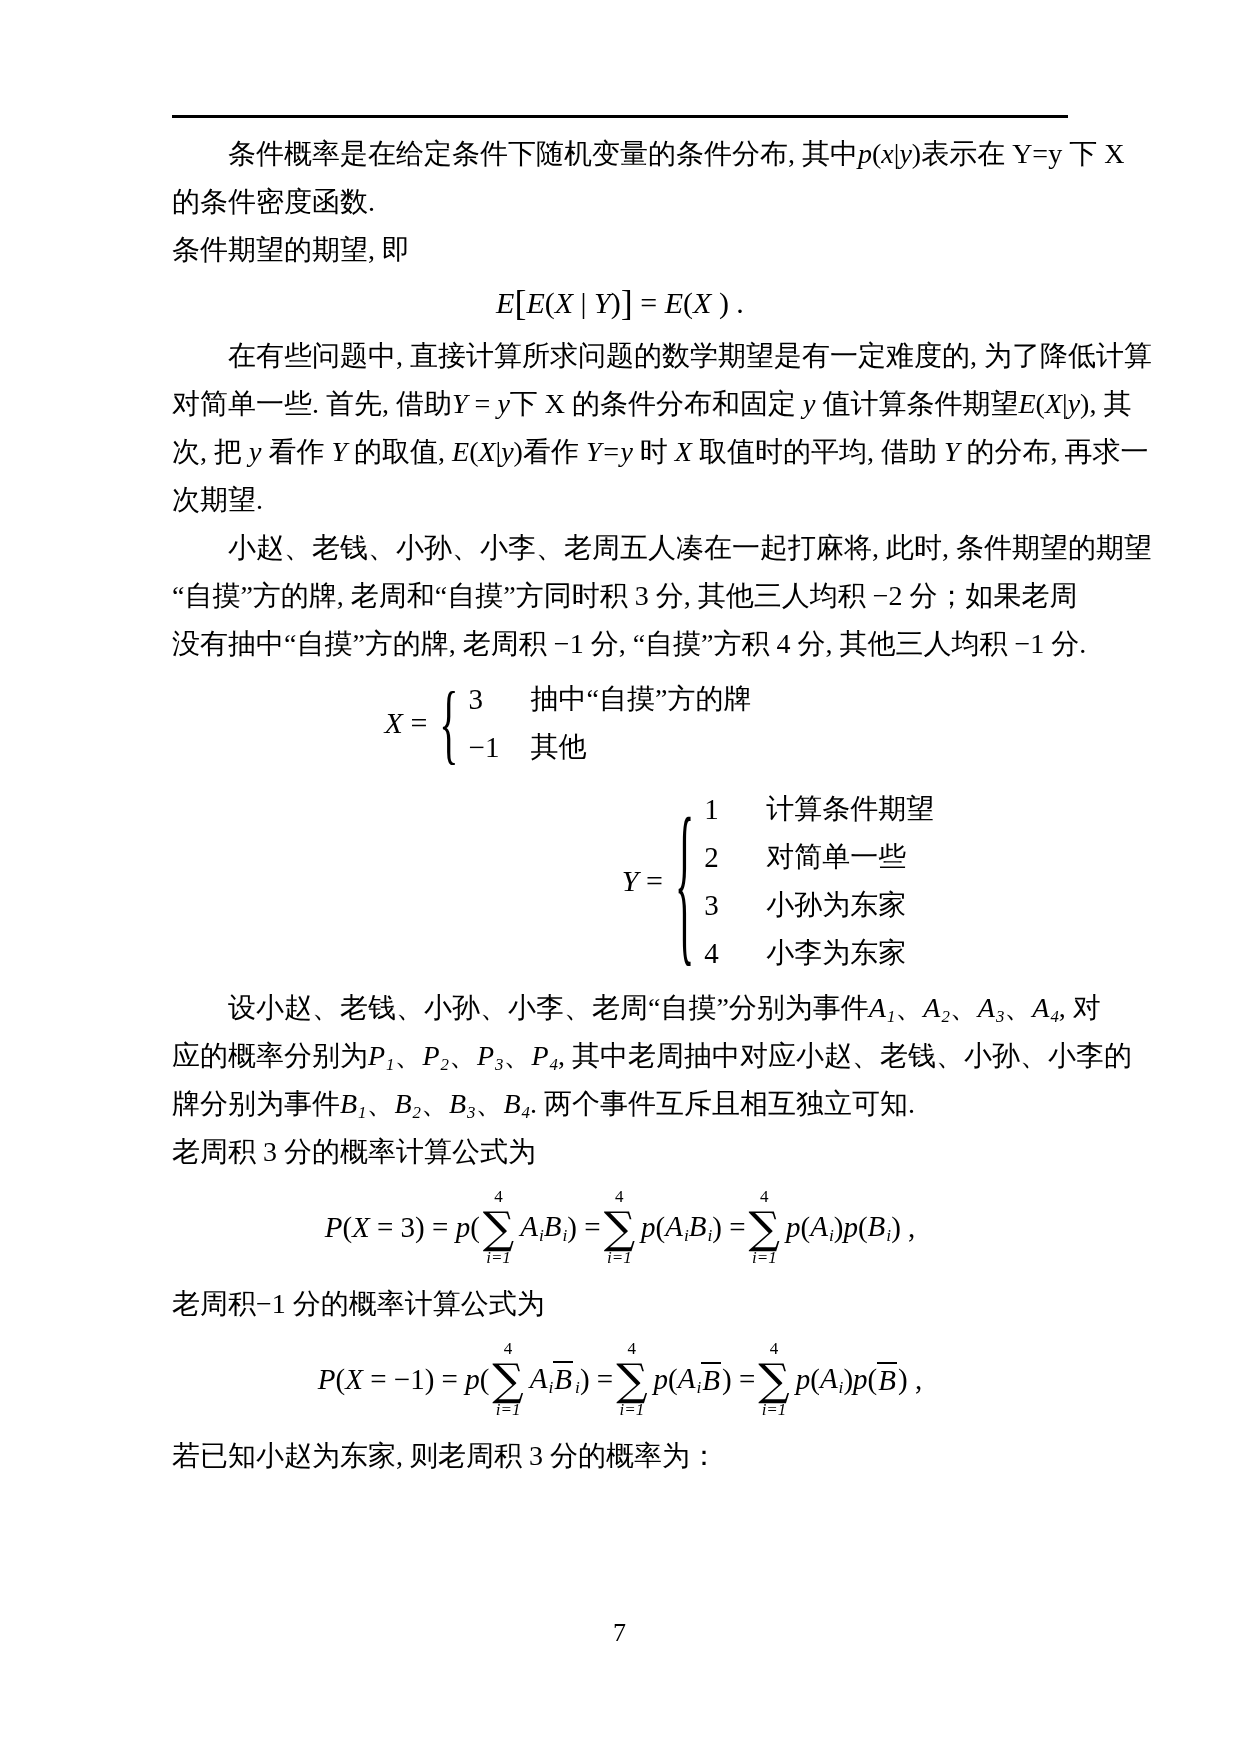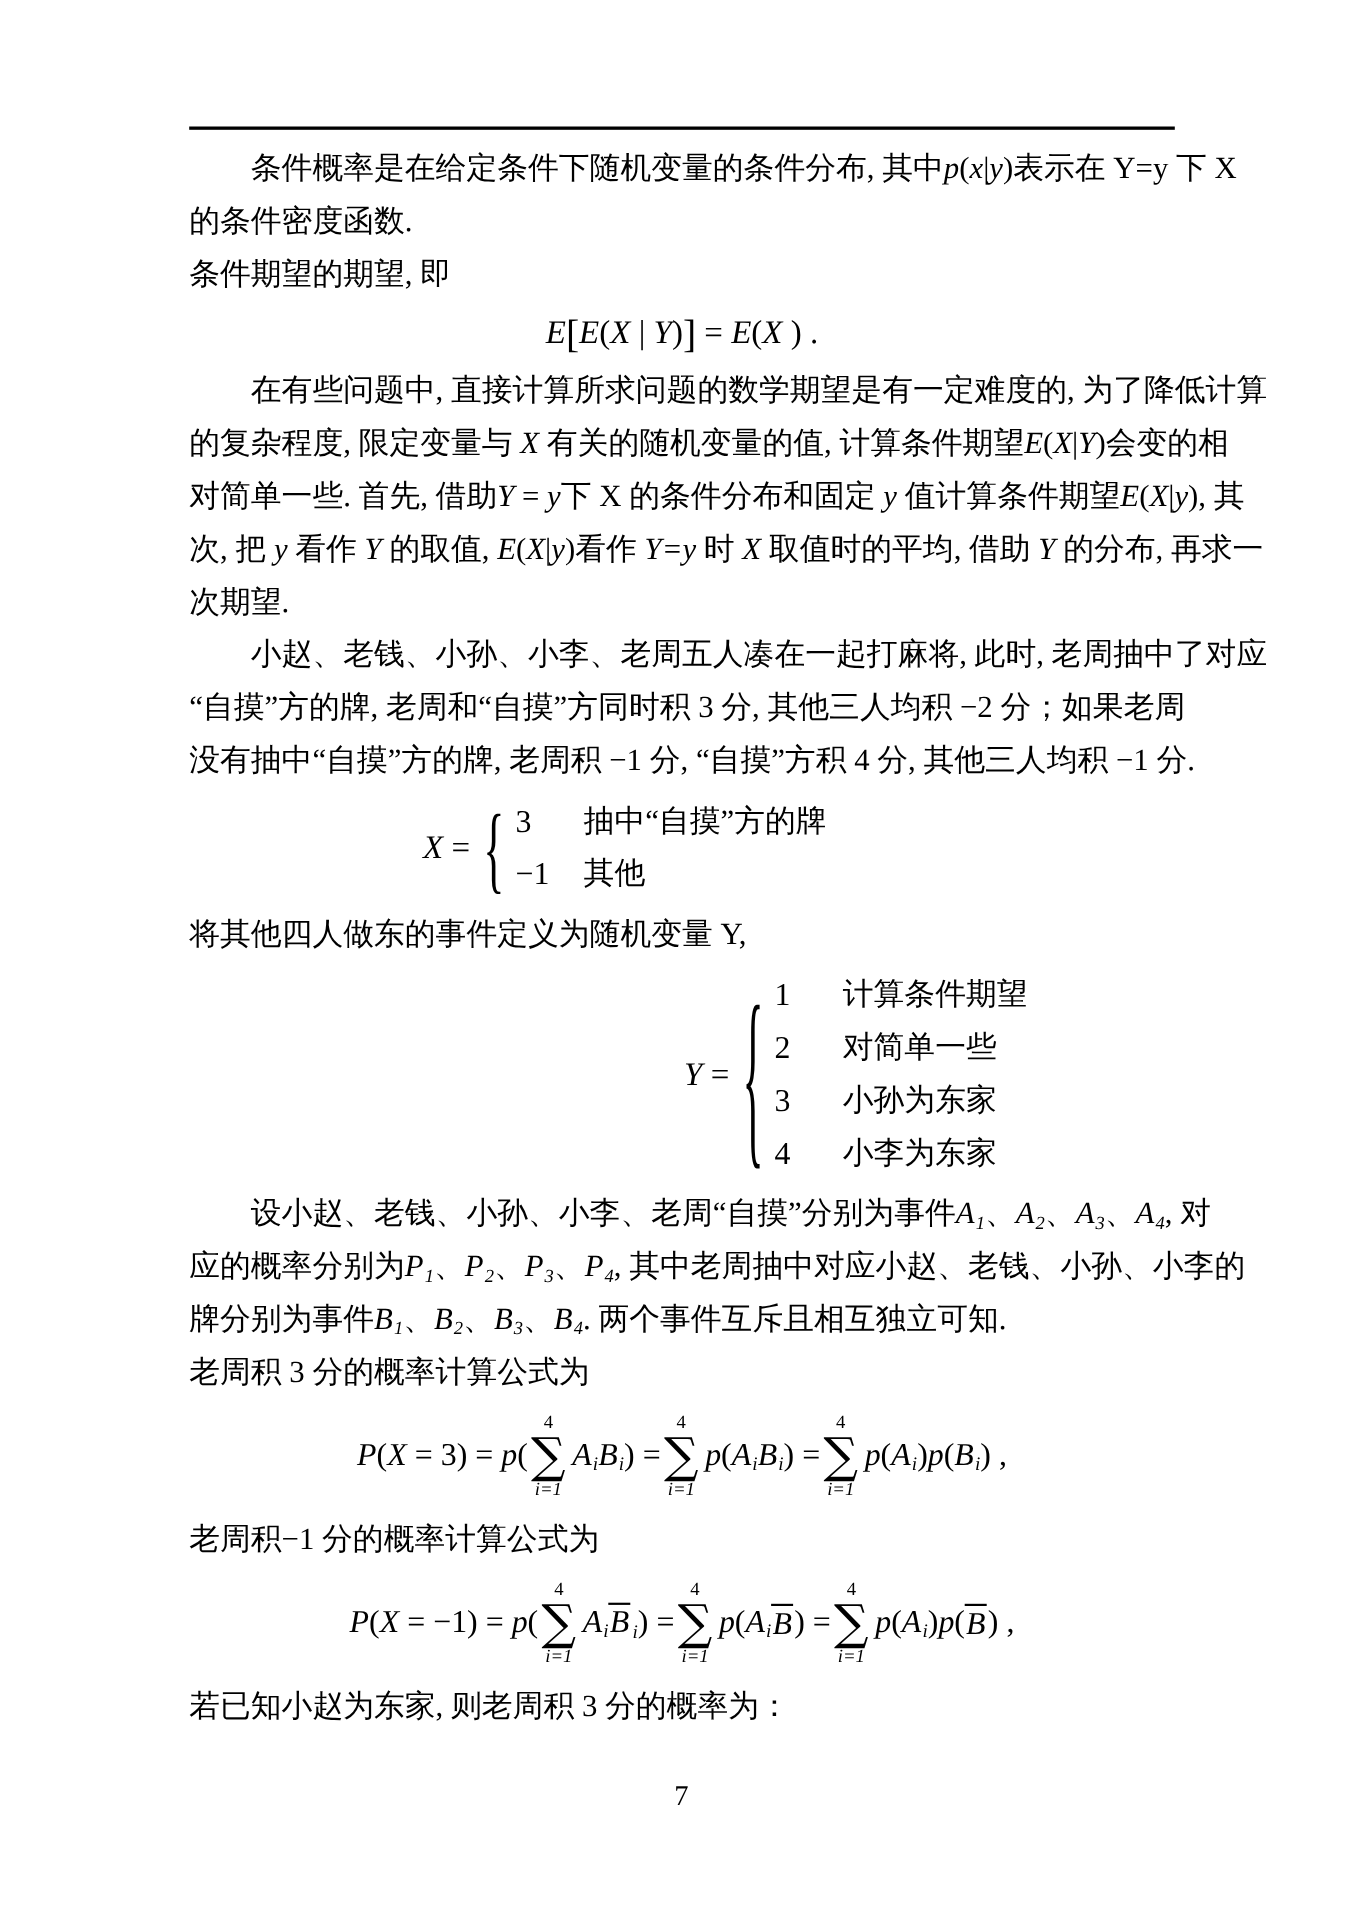--- a/index.html
+++ b/index.html
@@ -44,42 +44,40 @@
 <div class="page">
   <div class="rule"></div>
   <div class="content">
       <div class="line indent full"><span class="tok">条件概率是在给定条件下随机变量的条件分布, 其中</span><span class="tok it">p</span><span class="tok">(</span><span class="tok it">x</span><span class="tok">|</span><span class="tok it">y</span><span class="tok">)</span><span class="tok">表示在 Y=y 下 X</span></div>
       <div class="line"><span class="tok">的条件密度函数.</span></div>
       <div class="line"><span class="tok">条件期望的期望, 即</span></div>
       <div class="fml fml-e">
         <span class="fml-inner"><span class="tok it">E</span><span class="tok big">[</span><span class="tok it">E</span><span class="tok">(</span><span class="tok it">X</span><span class="tok"> | </span><span class="tok it">Y</span><span class="tok">)</span><span class="tok big">]</span><span class="tok"> = </span><span class="tok it">E</span><span class="tok">(</span><span class="tok it">X</span><span class="tok"> ) .</span></span>
       </div>
       <div class="line indent full"><span class="tok">在有些问题中, 直接计算所求问题的数学期望是有一定难度的, 为了降低计算</span></div>
-      <div class="line full"><span class="tok">的复杂程度, 限定变量与 </span><span class="tok it">X</span><span class="tok"> 有关的随机变量的值, 计算条件期望</span><span class="tok it">E</span><span class="tok">(</span><span class="tok it">X</span><span class="tok">|</span><span class="tok it">Y</span><span class="tok">)</span><span class="tok">会变的相</span></div>
       <div class="line full"><span class="tok">对简单一些. 首先, 借助</span><span class="tok it">Y</span><span class="tok"> = </span><span class="tok it">y</span><span class="tok">下 X 的条件分布和固定 </span><span class="tok it">y</span><span class="tok"> 值计算条件期望</span><span class="tok it">E</span><span class="tok">(</span><span class="tok it">X</span><span class="tok">|</span><span class="tok it">y</span><span class="tok">)</span><span class="tok">, 其</span></div>
       <div class="line full"><span class="tok">次, 把 </span><span class="tok it">y</span><span class="tok"> 看作 </span><span class="tok it">Y</span><span class="tok"> 的取值, </span><span class="tok it">E</span><span class="tok">(</span><span class="tok it">X</span><span class="tok">|</span><span class="tok it">y</span><span class="tok">)</span><span class="tok">看作 </span><span class="tok it">Y=y</span><span class="tok"> 时 </span><span class="tok it">X</span><span class="tok"> 取值时的平均, 借助 </span><span class="tok it">Y</span><span class="tok"> 的分布, 再求一</span></div>
       <div class="line"><span class="tok">次期望.</span></div>
-      <div class="line indent full"><span class="tok">小赵、老钱、小孙、小李、老周五人凑在一起打麻将, 此时, 老周抽中了对应</span></div>
+      <div class="line indent full"><span class="tok">小赵、老钱、小孙、小李、老周五人凑在一起打麻将, 此时, 条件期望的期望</span></div>
       <div class="line full"><span class="tok">“自摸”方的牌, 老周和“自摸”方同时积 3 分, 其他三人均积 −2 分；如果老周</span></div>
       <div class="line full"><span class="tok">没有抽中“自摸”方的牌, 老周积 −1 分, “自摸”方积 4 分, 其他三人均积 −1 分.</span></div>
       <div class="cases rows-2 cases-x">
         <span class="lhs"><span class="tok it">X</span><span class="tok"> =</span></span>
         <span class="brace">{</span>
         <div class="crows">
           <div class="crow">
             <span class="cval">3</span>
             <span class="cdesc">抽中“自摸”方的牌</span>
           </div>
           <div class="crow">
             <span class="cval">−1</span>
             <span class="cdesc">其他</span>
           </div>
         </div>
       </div>
-      <div class="line"><span class="tok">将其他四人做东的事件定义为随机变量 Y,</span></div>
       <div class="cases rows-4 cases-y">
         <span class="lhs"><span class="tok it">Y</span><span class="tok"> =</span></span>
         <span class="brace">{</span>
         <div class="crows">
           <div class="crow">
             <span class="cval">1</span>
             <span class="cdesc">计算条件期望</span>
           </div>
           <div class="crow">
             <span class="cval">2</span>

